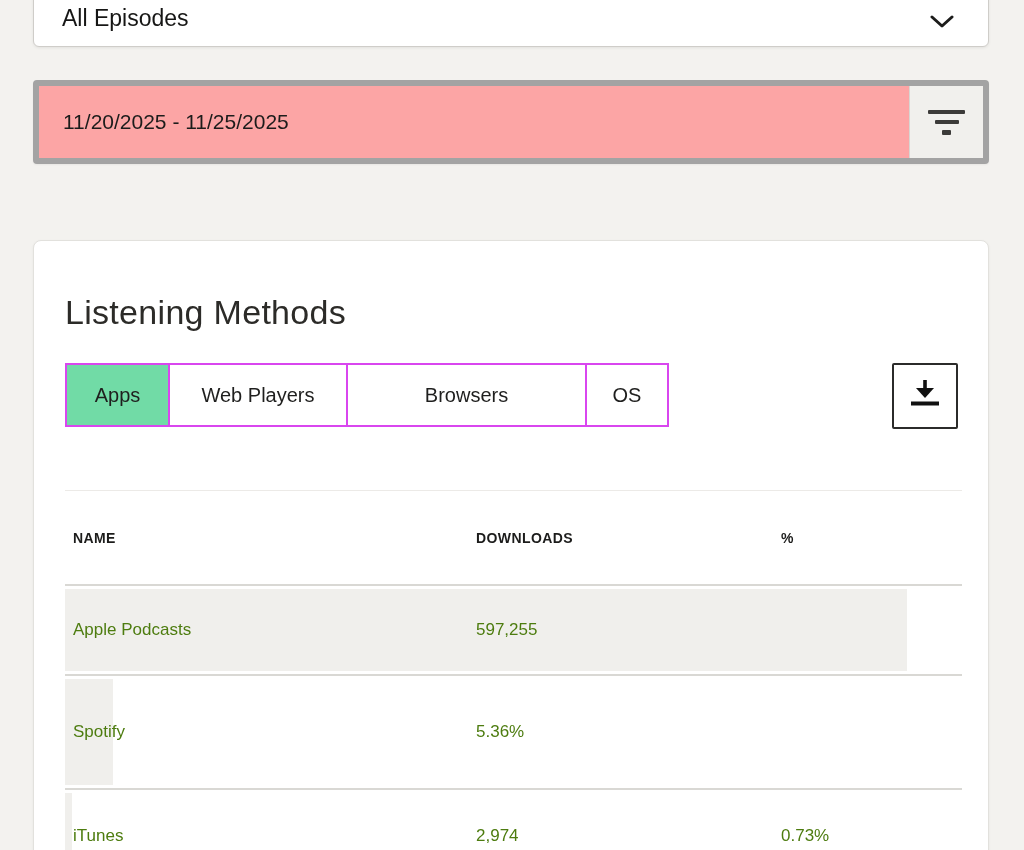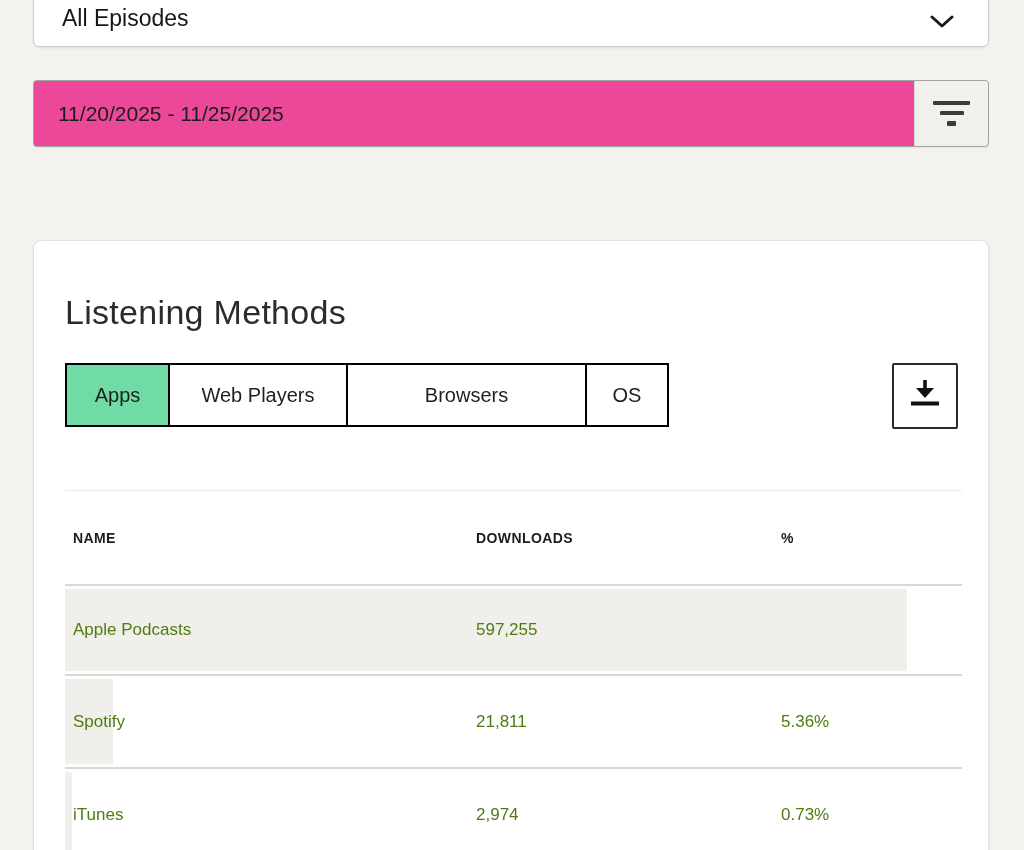--- a/index.html
+++ b/index.html
@@ -28,23 +28,23 @@
     font-size: 23px; color: #161615;
   }
   .episode-box .chev {
     position: absolute; right: 34px; top: 50%;
     margin-top: 2px;
   }
 
   
   .date-box {
     position: absolute; left: 33px; top: 80px;
-    width: 956px; height: 67px;
-    background: #ec4899;
-    border: 1px solid #a3a3a3;
+    width: 956px; height: 84px;
+    background: #fca5a5;
+    border: 6px solid #a3a3a3;
     border-radius: 4px;
     box-shadow: 0 1px 2px rgba(0,0,0,.05);
     display: flex;
     overflow: hidden;
   }
   .date-box .date-value {
     flex: 1; display: flex; align-items: center;
     padding-left: 24px; font-size: 21px; color: #1c1c1b;
   }
   .filter-btn {
@@ -75,21 +75,21 @@
     letter-spacing: .3px; color: #2c2b28;
   }
 
   
   .tabs {
     position: absolute; left: 31px; top: 122px;
     display: flex; height: 64px;
   }
   .tab {
     height: 64px;
-    border: 2px solid #000000;
+    border: 2px solid #d946ef;
     background: #fff;
     display: flex; align-items: center; justify-content: center;
     font-size: 20px; color: #1f1f1e;
     cursor: pointer;
   }
   .tab + .tab { margin-left: -2px; }
   .tab.active { background: #71dba6; }
   .tab-apps     { width: 105px; }
   .tab-web      { width: 180px; }
   .tab-os       { width: 84px;  }
@@ -131,21 +131,21 @@
   .t-row .cells {
     position: relative;
     display: grid;
     grid-template-columns: 411px 305px 1fr;
     align-items: center;
     height: 100%;
     font-size: 17px; color: #4d7c0f;
   }
   .t-row .c0 { padding-left: 8px; }
   .row-1 { height: 90px; }
-  .row-2 { height: 93px; }
+  .row-2 { height: 114px; }
   .row-3 { height: 93px; }
 </style>
 </head>
 <body>
 
 <div class="episode-box">
   <span class="label">All Episodes</span>
   <span class="chev">
     <svg width="24" height="14" viewBox="0 0 24 14">
       <polyline points="2,2 12,11 22,2" fill="none" stroke="#1c1c1b" stroke-width="3" stroke-linecap="round" stroke-linejoin="round"></polyline>
@@ -199,21 +199,20 @@
       <div class="cells">
         <div class="c0">Apple Podcasts</div>
         <div class="c1">597,255</div>
       </div>
     </div>
 
     <div class="t-row row-2">
       <div class="pct-bar" style="width: 5.36%;"></div>
       <div class="cells">
         <div class="c0">Spotify</div>
-        <div class="c1">21,811</div>
         <div class="c2">5.36%</div>
       </div>
     </div>
 
     <div class="t-row row-3">
       <div class="pct-bar" style="width: 0.73%;"></div>
       <div class="cells">
         <div class="c0">iTunes</div>
         <div class="c1">2,974</div>
         <div class="c2">0.73%</div>

